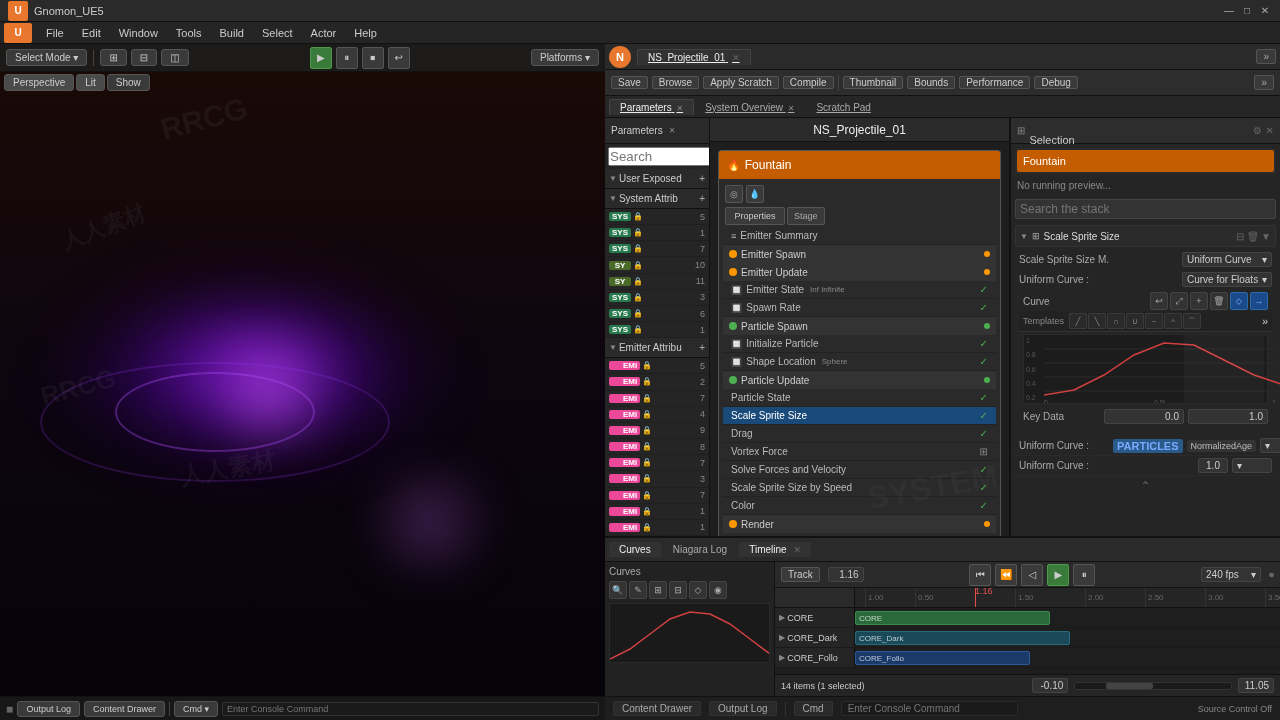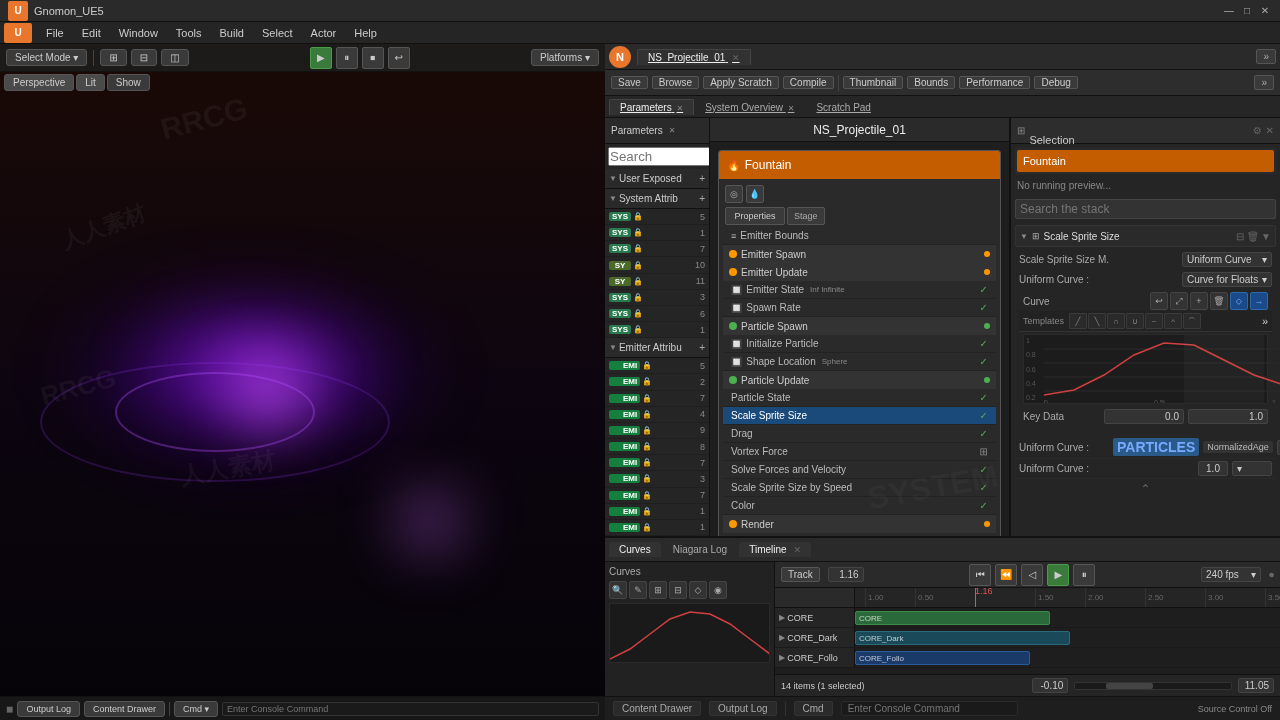--- a/index.html
+++ b/index.html
@@ -89,21 +89,21 @@
     .param-group-header .arrow { font-size: 8px; color: #888; }
     .param-row {
       height: 18px; display: flex; align-items: center; padding: 0 4px; gap: 2px;
       font-size: 10px; color: #aaa; border-bottom: 1px solid #1f1f1f;
     }
     .param-badge {
       font-size: 8px; padding: 0 3px; border-radius: 2px; color: white; min-width: 22px;
       text-align: center; font-weight: bold;
     }
     .badge-sys { background: #2a7a4f; }
-    .badge-emi { background: #15803d; padding-left: 14px; }
+    .badge-emi { background: #ec4899; padding-left: 14px; }
     .badge-sy  { background: #4a7a2a; }
     .lock-icon { font-size: 8px; color: #666; }
     .param-num { margin-left: auto; color: #888; font-size: 9px; }
 
     
     #system-overview {
       flex: 1; background: #1e1e1e; overflow-y: auto; position: relative;
       border-right: 1px solid #111;
     }
     #system-title {
@@ -195,21 +195,21 @@
 
     
     .curve-graph { background: #1c1c1c; margin: 2px 4px; height: 70px; position: relative; border: 1px solid #2a2a2a; }
 
     
     .uniform-row {
       display: flex; align-items: center; padding: 2px 4px; gap: 4px;
       font-size: 10px; border-bottom: 1px solid #2a2a2a;
     }
     .uniform-label { color: #aaa; flex: 0 0 90px; }
-    .uniform-badge { background: #2a5a8a; color: #7af; padding: 1px 4px; border-radius: 2px; font-size: 14px; font-weight: bold; }
+    .uniform-badge { background: #2a5a8a; color: #7af; padding: 1px 4px; border-radius: 2px; font-size: 11px; font-weight: bold; }
     .uniform-tag { background: #333; color: #bbb; padding: 1px 4px; border-radius: 2px; font-size: 9px; }
     .uniform-value { background: #333; border: 1px solid #444; border-radius: 2px; padding: 1px 4px; color: #ccc; font-size: 10px; min-width: 30px; text-align: center; margin-left: auto; }
 
     
     #bottom-panel {
       height: 160px; display: flex; flex-direction: column; border-top: 2px solid #111; flex-shrink: 0;
     }
     #bottom-tabs {
       height: 24px; background: #2a2a2a; display: flex; align-items: center;
       padding: 0 4px; gap: 2px; border-bottom: 1px solid #111;
@@ -549,21 +549,21 @@
               <div class="ei-btn">💧</div>
             </div>
 
             <div style="display:flex;gap:2px;padding:2px;">
               <div class="ei-btn" style="width:auto;padding:0 6px;min-width:60px;font-size:9px;color:#ccc;">Properties</div>
               <div class="ei-btn" style="width:auto;padding:0 6px;font-size:9px;color:#aaa;">Stage</div>
             </div>
 
             <div class="module-item">
               <span style="font-size:9px;">≡</span>
-              <span>Emitter Bounds</span>
+              <span>Emitter Summary</span>
             </div>
 
             <div class="module-section-hdr">
               <div class="dot dot-orange"></div>
               <span>Emitter Spawn</span>
               <span class="module-orange-dot"></span>
             </div>
 
             <div class="module-section-hdr">
               <div class="dot dot-orange"></div>
@@ -842,21 +842,21 @@
           </div>
 
           <div id="timeline-header">
             <div class="tl-track-label"></div>
             <div class="tl-ruler">
 
               <div style="position:absolute;top:-2px;left:120px;font-size:9px;color:#e05050;white-space:nowrap;z-index:6;">1.16</div>
               <div class="tl-mark" style="left:0px;margin-left:10px;">1.00</div>
               <div class="tl-mark" style="left:60px;">0.50</div>
               <div class="tl-mark" style="left:120px;border-color:#e05050;"></div>
-              <div class="tl-mark" style="left:180px;">1.50</div>
+              <div class="tl-mark" style="left:160px;">1.50</div>
               <div class="tl-mark" style="left:230px;">2.00</div>
               <div class="tl-mark" style="left:290px;">2.50</div>
               <div class="tl-mark" style="left:350px;">3.00</div>
               <div class="tl-mark" style="left:410px;">3.50</div>
             </div>
           </div>
 
           <div id="timeline-tracks">
 
             <div class="tl-track-row">

